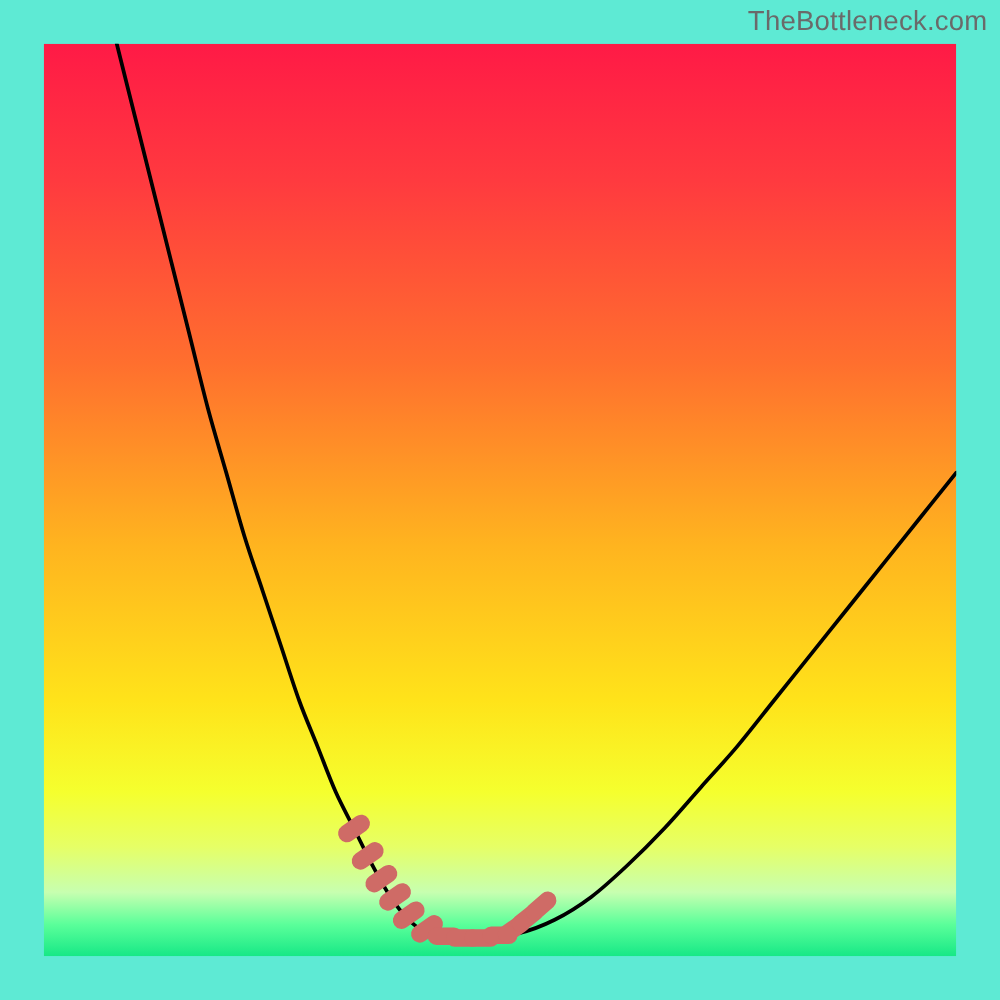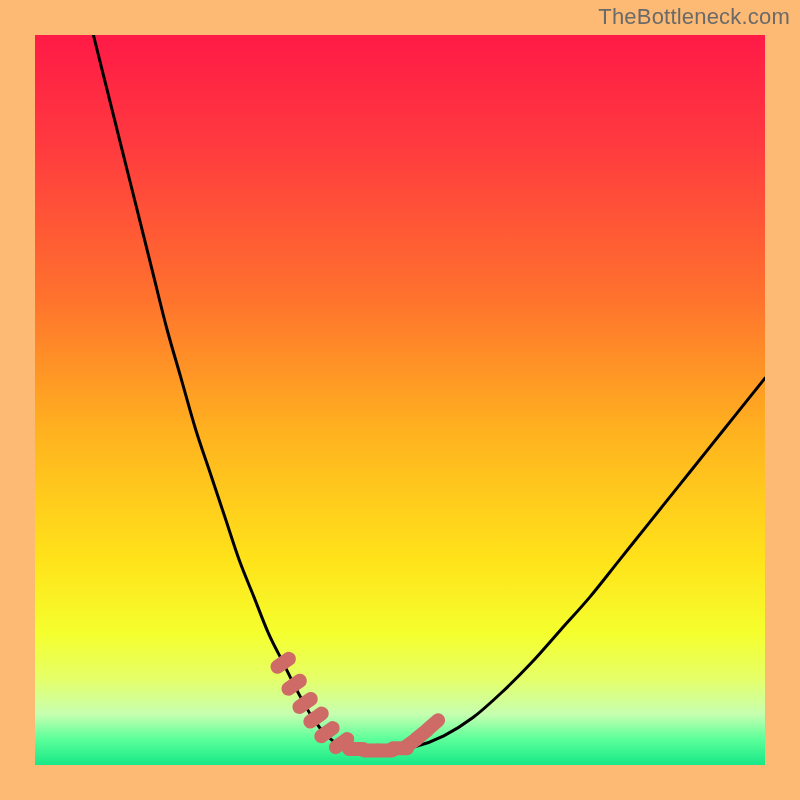--- a/index.html
+++ b/index.html
@@ -10,21 +10,21 @@
     background: #000;
     overflow: hidden;
     font-family: Arial, Helvetica, sans-serif;
   }
   .frame {
     position: absolute;
     left: 0;
     top: 0;
     width: 800px;
     height: 800px;
-    background: #fdba74;
+    background: #5eead4;
   }
   .watermark {
     position: absolute;
     top: 4px;
     right: 10px;
     color: #6a6a6a;
     font-size: 22px;
     letter-spacing: 0.2px;
     font-weight: 400;
     user-select: none;

